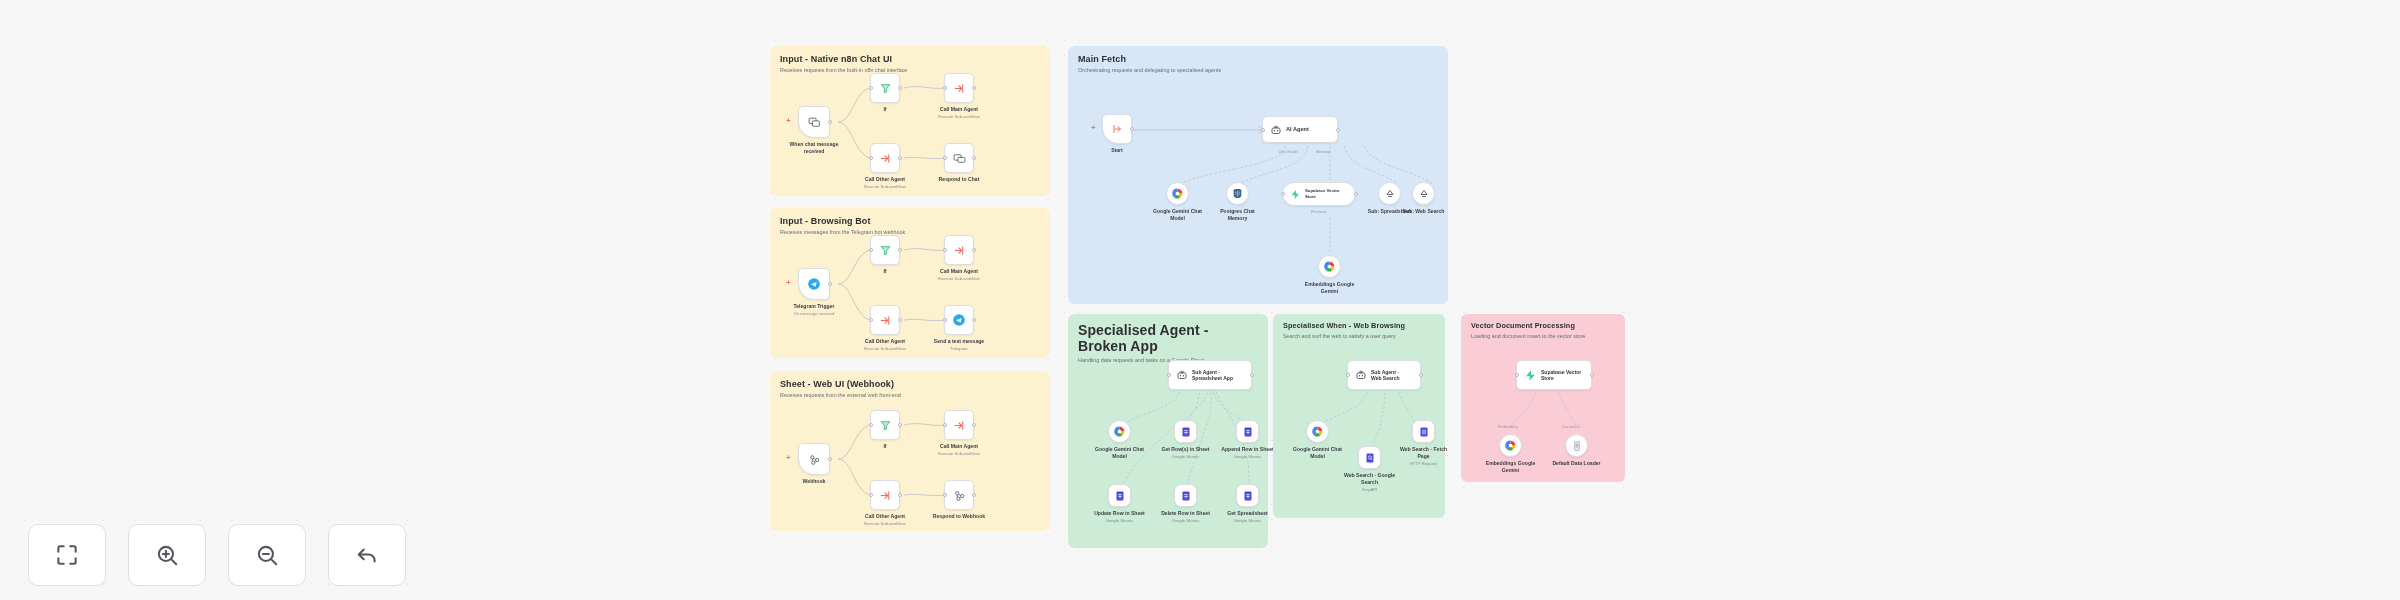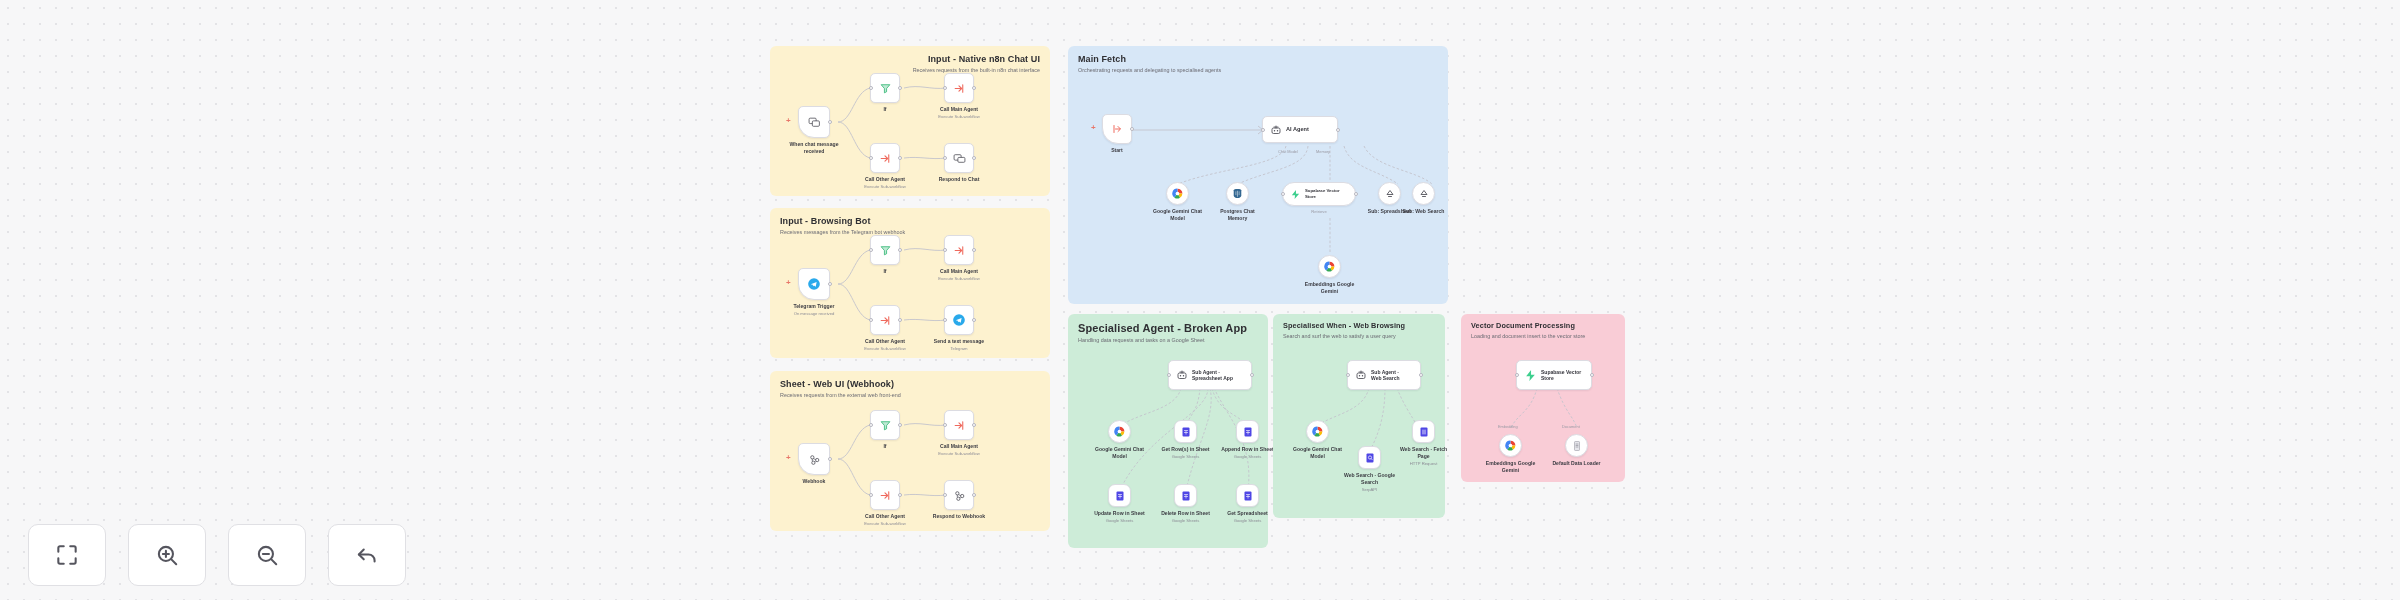--- a/index.html
+++ b/index.html
@@ -159,21 +159,21 @@
     cursor: pointer;
   }
   .tbtn svg { width: 26px; height: 26px; stroke: #55555e; fill: none;
               stroke-width: 1.9; stroke-linecap: round; stroke-linejoin: round; }
 </style>
 </head>
 <body>
 
 <div id="canvas">
 
-  <div class="sticky s-yellow" style="left:770px; top:46px; width:280px; height:150px;text-align:right;">
+  <div class="sticky s-yellow" style="left:770px; top:46px; width:280px; height:150px;">
     <div class="sticky-title">Input - Native n8n Chat UI</div>
     <div class="sticky-sub">Receives requests from the built-in n8n chat interface</div>
   </div>
 
   <svg class="wires" style="left:770px; top:46px; width:280px; height:150px;">
     <path d="M 68,76 C 82,76 84,46 100,42"></path>
     <path d="M 68,76 C 82,76 84,108 100,112"></path>
     <path d="M 134,42 C 150,38 160,44 176,42"></path>
     <path d="M 134,112 C 150,110 160,114 176,112"></path>
   </svg>
@@ -494,21 +494,21 @@
         <path d="M16.5 19.8A9 9 0 016 19.2L12 12z" fill="#34a853"></path>
         <path d="M6 19.2A9 9 0 0112 3v9z" fill="#4285f4"></path>
         <circle cx="12" cy="12" r="3.4" fill="#fff"></circle>
       </svg>
     </div>
     <div class="nlabel">Embeddings Google
 Gemini</div>
   </div>
 
   <div class="sticky s-green" style="left:1068px; top:314px; width:200px; height:234px;">
-    <div class="sticky-title" style="font-size:11px;">Specialised Agent - Broken App</div>
+    <div class="sticky-title" style="font-size:14px;">Specialised Agent - Broken App</div>
     <div class="sticky-sub">Handling data requests and tasks on a Google Sheet</div>
   </div>
 
   <svg class="wires" style="left:1068px; top:314px; width:200px; height:234px;">
     <path d="M 113,74 C 108,96 72,98 52,112" class="dash"></path>
     <path d="M 132,74 C 130,98 122,100 118,112" class="dash"></path>
     <path d="M 144,74 C 150,98 170,100 180,112" class="dash"></path>
     <path d="M 140,74 C 140,100 80,118 52,176" class="dash"></path>
     <path d="M 142,74 C 148,102 130,126 118,176" class="dash"></path>
     <path d="M 146,74 C 160,104 186,128 180,176" class="dash"></path>

